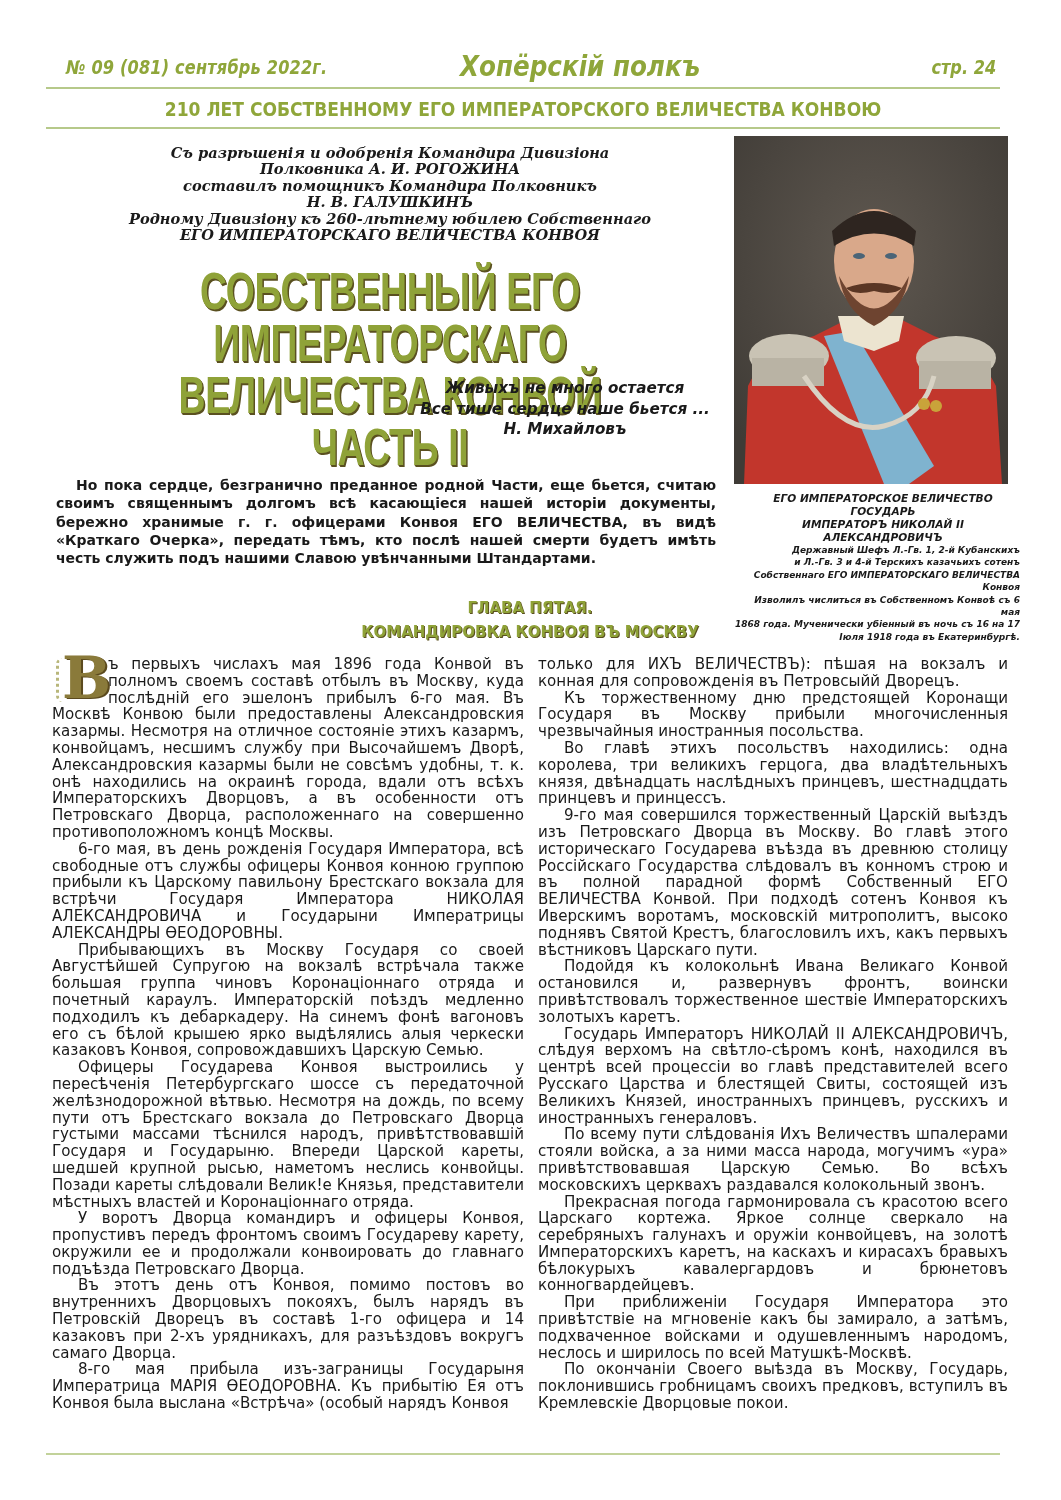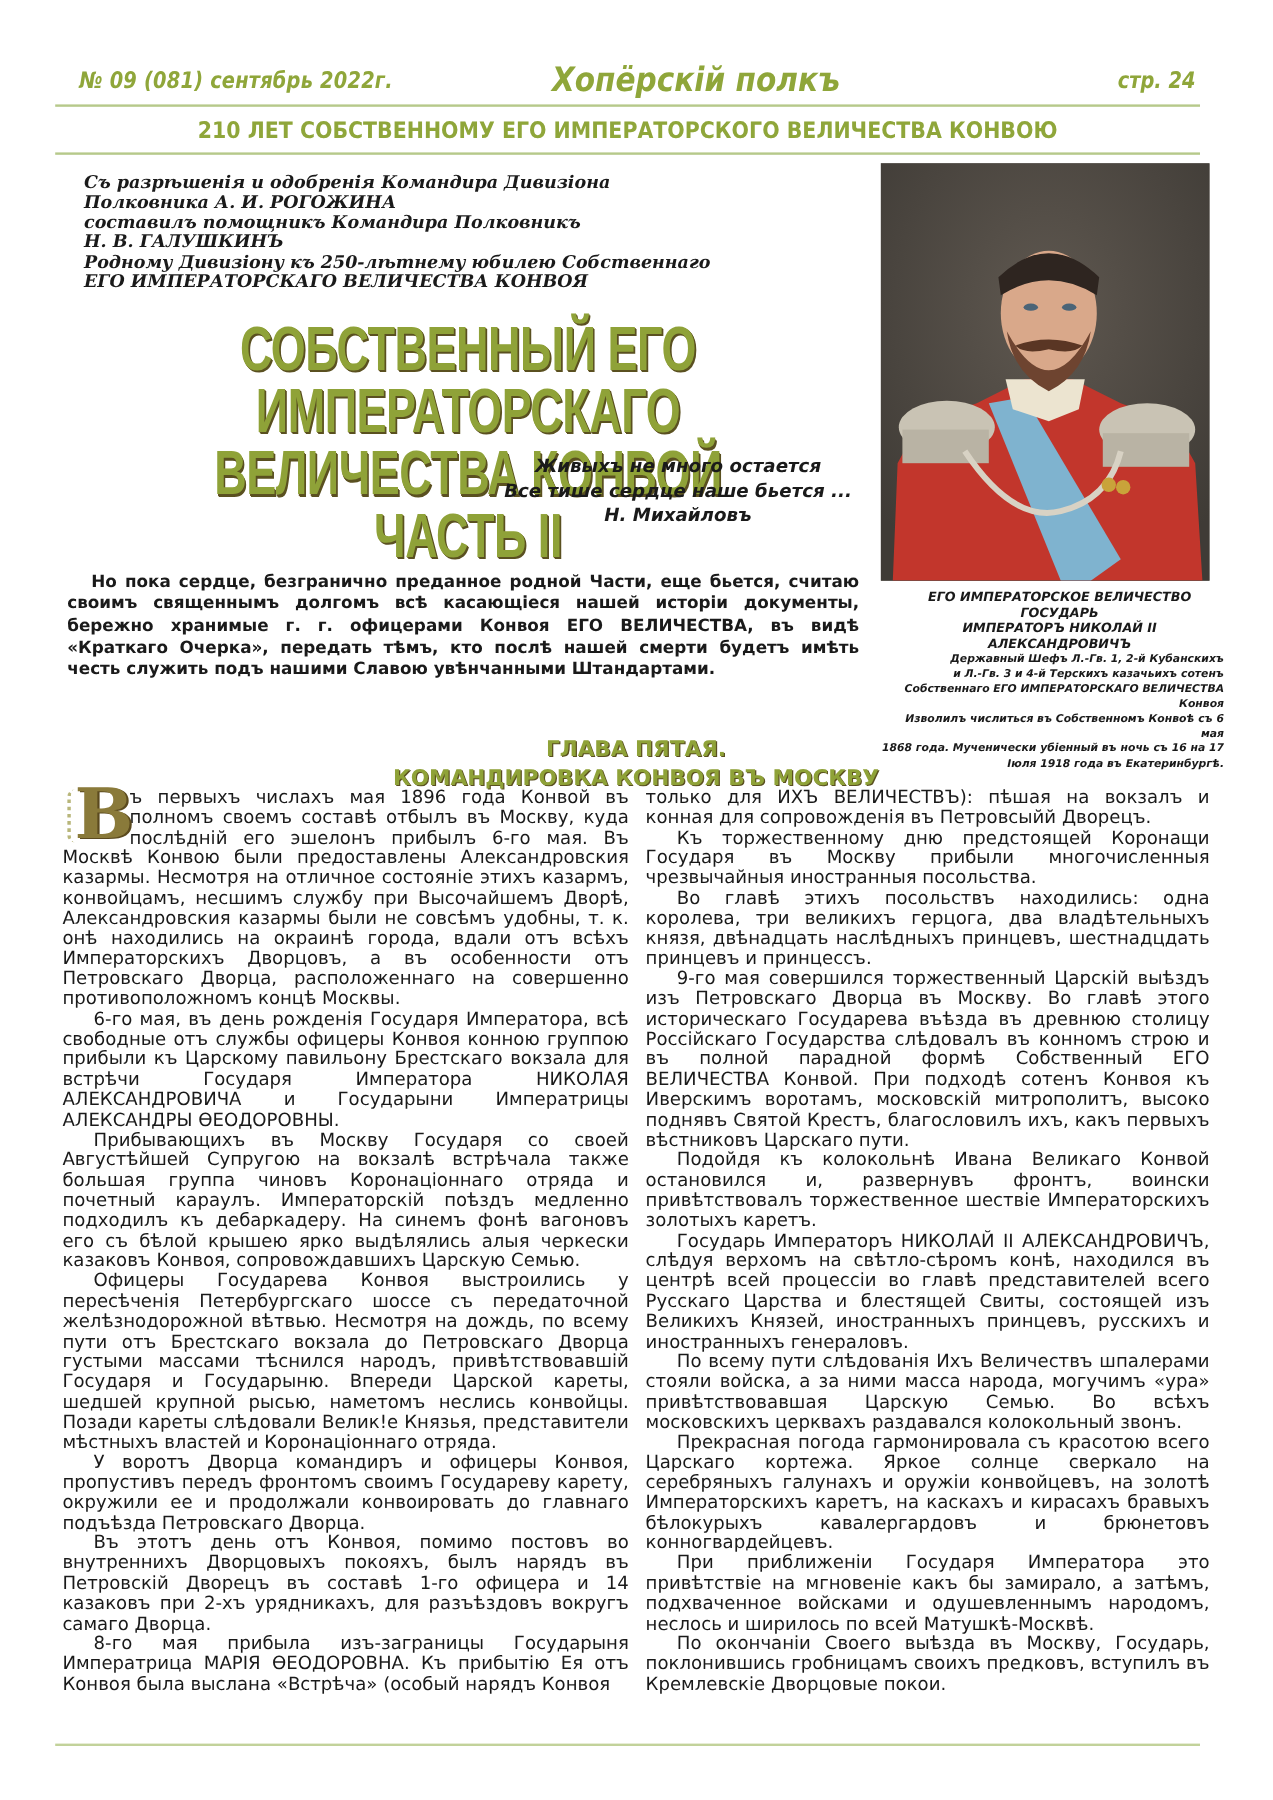--- a/index.html
+++ b/index.html
@@ -4,29 +4,29 @@
 <style>
   html, body { margin:0; padding:0; background:#ffffff; }
   body { width:1061px; height:1500px; position:relative; overflow:hidden; font-family:"DejaVu Sans", sans-serif; color:#1a1a1a; }
   .abs { position:absolute; }
   .hdr { top:52px; left:66px; width:930px; height:36px; }
   .hdr .issue { position:absolute; left:0; top:4px; font-family:"DejaVu Sans", sans-serif; font-style:italic; font-weight:bold; font-size:19px; color:#8fa63a; transform:scaleX(0.85); transform-origin:left; letter-spacing:0.2px; }
   .hdr .title { position:absolute; left:394px; top:-2px; font-style:italic; font-weight:bold; font-size:28px; color:#8fa63a; transform:scaleX(0.88); transform-origin:left; }
   .hdr .page { position:absolute; right:0; top:4px; font-style:italic; font-weight:bold; font-size:19px; color:#8fa63a; transform:scaleX(0.85); transform-origin:right; }
   .rule { left:46px; width:954px; height:2px; background:#b6c98a; }
   .sub { top:98px; left:46px; width:954px; text-align:center; font-weight:bold; font-size:19px; color:#8fa63a; transform:scaleX(0.9); }
-  .dedication { top:145px; left:70px; width:640px; font-family:"DejaVu Serif", serif; font-style:italic; font-weight:bold; font-size:14.6px; line-height:16.4px; color:#1a1a1a; }
+  .dedication { top:145px; left:70px; width:640px; text-align:center; font-family:"DejaVu Serif", serif; font-style:italic; font-weight:bold; font-size:14.6px; line-height:16.4px; color:#1a1a1a; }
   .bigtitle { top:265px; left:60px; width:660px; text-align:center; font-family:"Liberation Sans", sans-serif; font-weight:bold; font-size:52px; line-height:52px; color:#8fa238; text-shadow:2px 2px 0 #5a5020, 1px 1px 0 #6b5a22; transform:scaleX(0.72); transform-origin:center; letter-spacing:-0.5px; }
   .poem { top:378px; left:397px; width:336px; text-align:center; font-style:italic; font-weight:bold; font-size:15.2px; line-height:20.5px; }
   .intro { top:476px; left:56px; width:660px; font-weight:bold; font-size:14px; line-height:18.3px; text-align:justify; text-indent:20px; }
   .photo { top:136px; left:734px; width:274px; height:348px; background:linear-gradient(180deg,#4d4842 0%,#5a534b 40%,#4a4640 100%); overflow:hidden; }
   .caption { top:492px; left:734px; width:286px; text-align:center; font-weight:bold; font-style:italic; color:#1a1a1a; }
   .caption .c1 { font-size:10.6px; line-height:13px;margin-left:12px; }
   .caption .c2 { font-size:9px; line-height:12.4px;text-align:right; }
-  .chapter { top:596px; left:250px; width:560px; text-align:center; font-weight:bold; font-size:18px; line-height:24px; color:#8fa238; text-shadow:1px 1px 0 #5a5020;margin-top:17px; }
+  .chapter { top:596px; left:250px; width:560px; text-align:center; font-weight:bold; font-size:15px; line-height:24px; color:#8fa238; text-shadow:1px 1px 0 #5a5020; }
   .col { font-size:15.1px; line-height:16.8px; text-align:justify; }
   .col p { margin:0; text-indent:26px; }
   .col p.first { text-indent:0; }
   .colL { top:656px; left:52px; width:472px; }
   .colR { top:656px; left:538px; width:470px; }
   .dropcap { float:left; width:44px; height:50px; margin:0 8px 0 4px; position:relative; }
   .dropcap span { position:absolute; left:6px; top:-8px; font-family:"DejaVu Serif", serif; font-weight:bold; font-size:58px; line-height:60px; color:#8a7a3a; text-shadow:2px 1px 0 #5b4a1e; }
   .dropcap .orn { position:absolute; left:0; top:2px; width:20px; height:44px; border-left:3px dotted #a7a55a; border-radius:6px; opacity:.8; }
   .botrule { top:1453px; left:46px; width:954px; height:2px; background:#c2d29a; }
 </style>
@@ -40,21 +40,21 @@
 </div>
 <div class="abs rule" style="top:87px;"></div>
 <div class="abs sub">210 ЛЕТ СОБСТВЕННОМУ ЕГО ИМПЕРАТОРСКОГО ВЕЛИЧЕСТВА КОНВОЮ</div>
 <div class="abs rule" style="top:127px;"></div>
 
 <div class="abs dedication">
   <div>Съ разрѣшенія и одобренія Командира Дивизіона</div>
   <div>Полковника А. И. РОГОЖИНА</div>
   <div>составилъ помощникъ Командира Полковникъ</div>
   <div>Н. В. ГАЛУШКИНЪ</div>
-  <div>Родному Дивизіону къ 250-лѣтнему юбилею Собственнаго</div>
+  <div>Родному Дивизіону къ 260-лѣтнему юбилею Собственнаго</div>
   <div>ЕГО ИМПЕРАТОРСКАГО ВЕЛИЧЕСТВА КОНВОЯ</div>
 </div>
 
 <div class="abs bigtitle">
   <div>СОБСТВЕННЫЙ ЕГО ИМПЕРАТОРСКАГО</div>
   <div>ВЕЛИЧЕСТВА КОНВОЙ  ЧАСТЬ II</div>
 </div>
 
 <div class="abs poem">
   <div>Живыхъ не много остается</div>

